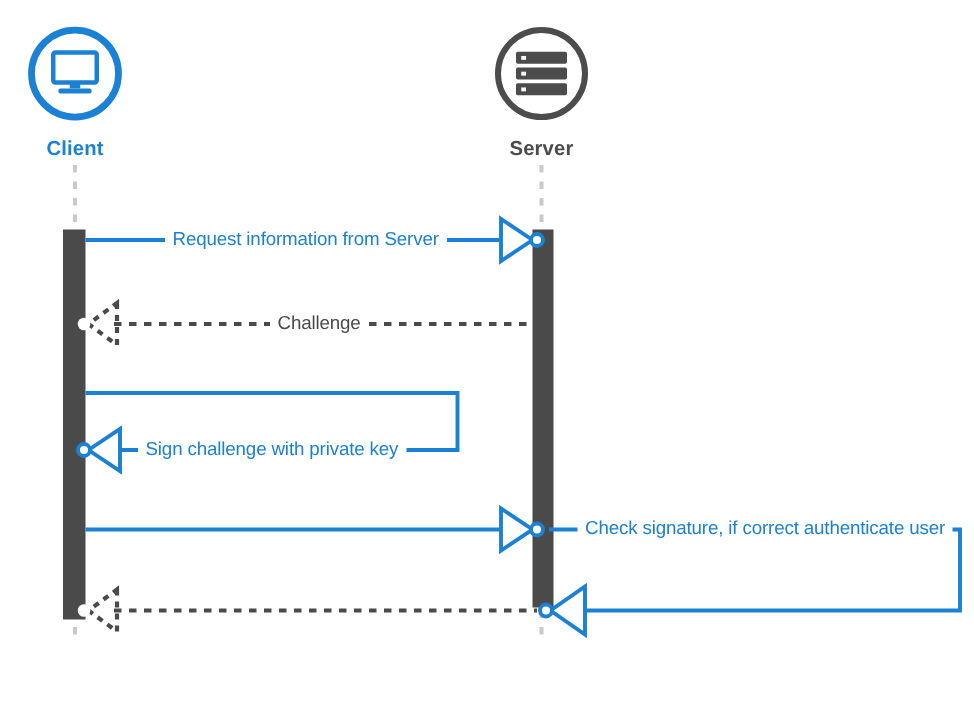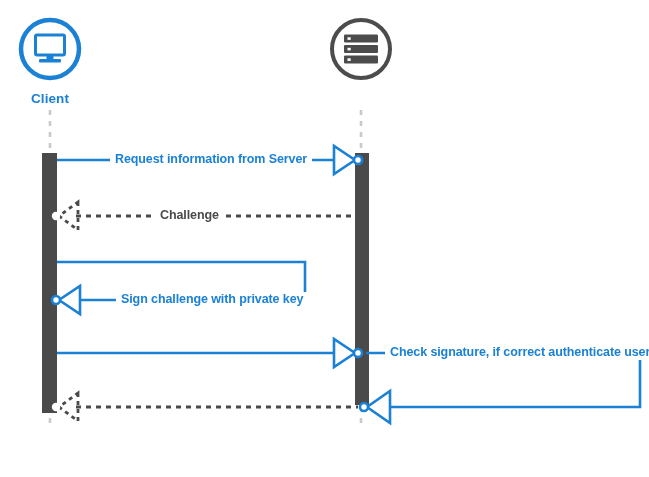--- a/index.html
+++ b/index.html
@@ -30,21 +30,21 @@
     font-weight: bold;
     font-size: 13.5px;
     letter-spacing: 0.1px;
     white-space: nowrap;
   }
   .actor-label.client { color: #1b81d4; }
   .actor-label.server { color: #4c4c4c; }
 
   .msg-label {
     position: absolute;
-    font-weight: bold;
+    font-weight: normal;
     font-size: 12.5px;
     letter-spacing: -0.1px;
     white-space: nowrap;
     background: #ffffff;
     padding: 0 5px;
     line-height: 15px;
   }
   .msg-label.blue { color: #1b81d4; }
   .msg-label.gray { color: #4a4a4a; }
 </style>
@@ -119,24 +119,25 @@
 
     <g>
       <line x1="76" y1="407" x2="358" y2="407" stroke="#4a4a4a" stroke-width="2.8" stroke-dasharray="5 5"></line>
       <path d="M 78 393 L 78 421 L 59 407 Z" fill="none" stroke="#4a4a4a" stroke-width="2.8" stroke-dasharray="4 4" stroke-linejoin="miter"></path>
       <circle cx="56" cy="407" r="4.2" fill="#ffffff"></circle>
     </g>
 
   </svg>
 
   <div class="actor-label client" style="left:0px; top:91px; width:100px;">Client</div>
+  <div class="actor-label server" style="left:311px; top:91px; width:100px;">Server</div>
 
   <div class="msg-label blue" style="left:110px; top:152px;">Request information from Server</div>
 
-  <div class="msg-label gray" style="left:155px; top:208px;">Challenge</div>
+  <div class="msg-label gray" style="left:180px; top:208px;">Challenge</div>
 
-  <div class="msg-label blue" style="left:116px; top:292px;">Sign challenge with private key</div>
+  <div class="msg-label blue" style="left:92px; top:292px;">Sign challenge with private key</div>
 
 
   <div class="msg-label blue" style="left:385px; top:345px;">Check signature, if correct authenticate user</div>
 
 
 </div>
 
 </body></html>

